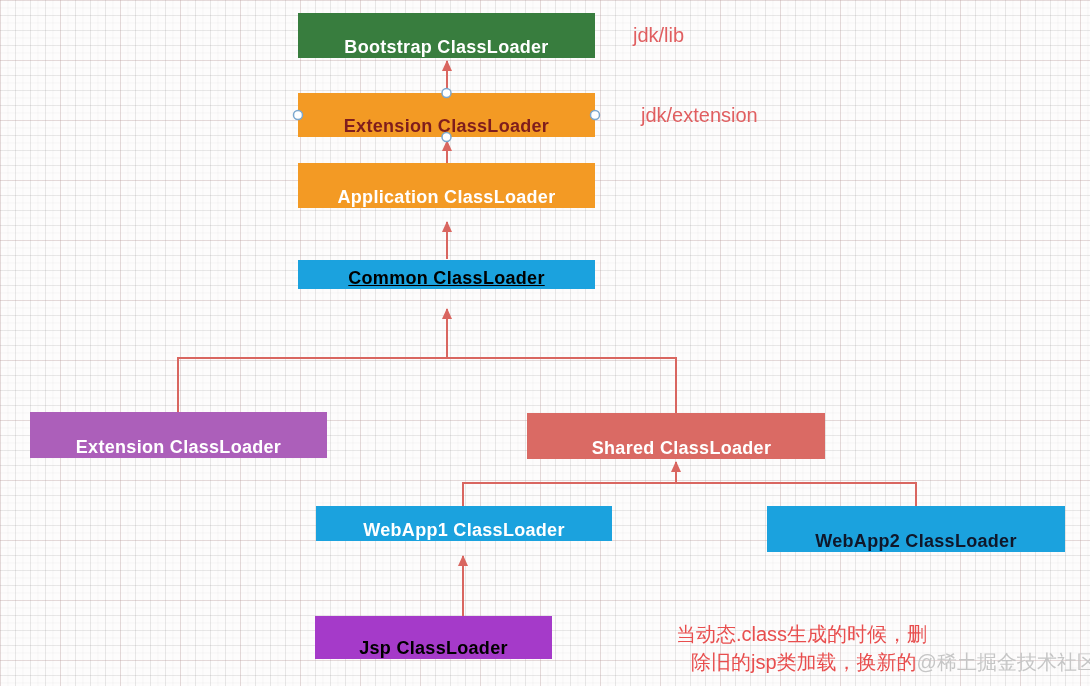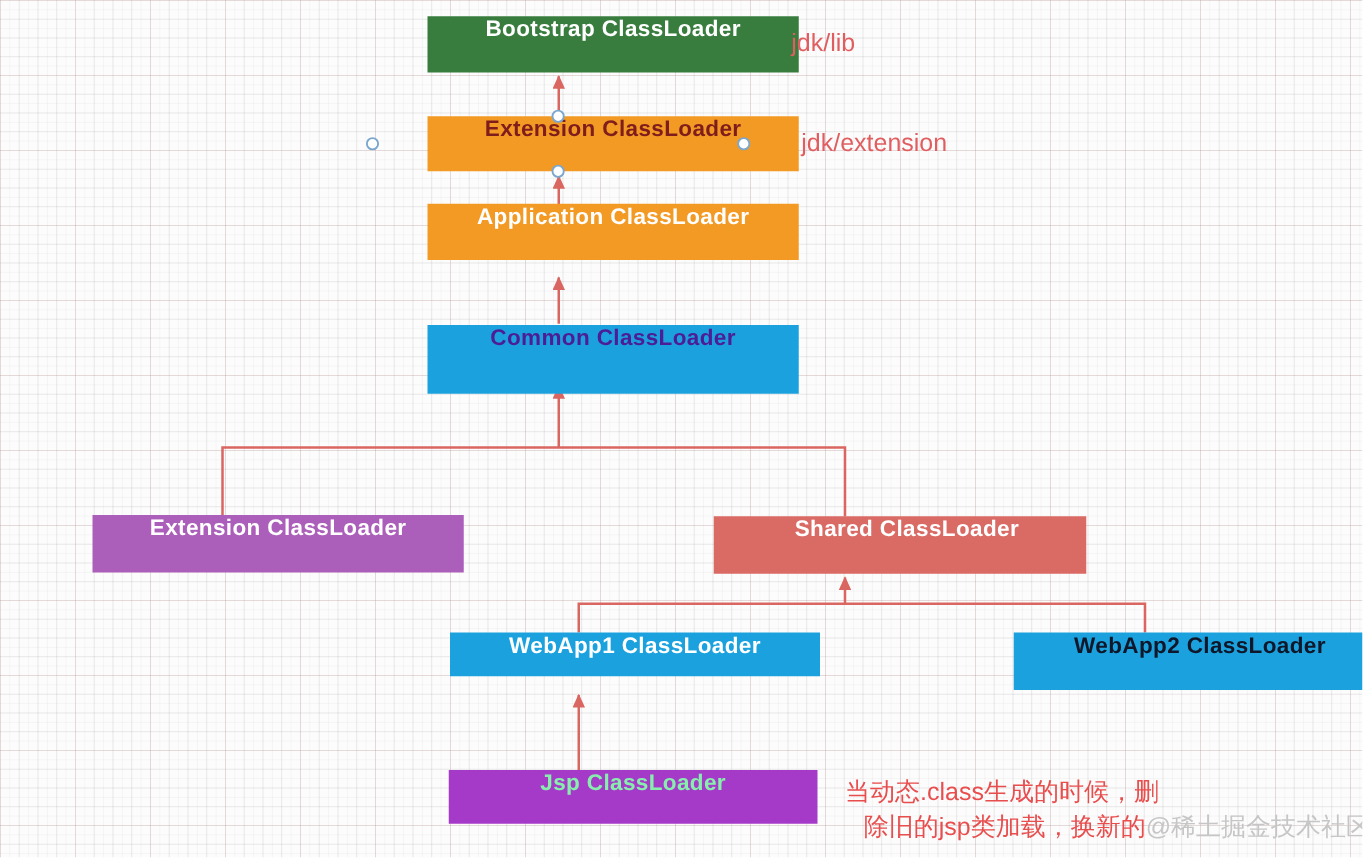--- a/index.html
+++ b/index.html
@@ -12,23 +12,23 @@
       linear-gradient(rgba(120,120,120,0.11) 1px, transparent 1px),
       linear-gradient(90deg, rgba(120,120,120,0.11) 1px, transparent 1px),
       linear-gradient(rgba(120,120,120,0.06) 1px, transparent 1px),
       linear-gradient(90deg, rgba(120,120,120,0.06) 1px, transparent 1px);
     background-size: 60px 60px, 60px 60px, 15px 15px, 15px 15px, 7.5px 7.5px, 7.5px 7.5px;
     font-family:"Liberation Sans","DejaVu Sans",sans-serif;
   }
   svg.edges-layer { position:absolute; left:0; top:0; z-index:1; }
   .node {
     position:absolute; z-index:2;
-    display:flex; align-items:flex-start; justify-content:center;
+    display:flex; align-items:flex-end; justify-content:center;
     color:#ffffff; font-weight:bold; font-size:18px; letter-spacing:0.3px;
-    text-align:center; box-sizing:border-box;margin-left:44px;
+    text-align:center; box-sizing:border-box;
   }
   .annotation {
     position:absolute; z-index:2; font-size:20px; white-space:nowrap;
   }
   .note {
     position:absolute; z-index:2; font-size:20px; line-height:28px; white-space:nowrap;
   }
   .note .line2 { padding-left:15px; }
   .handles-layer { position:absolute; left:0; top:0; z-index:3; }
 </style>
@@ -58,36 +58,36 @@
   <div id="nodes-layer">
       <div class="node" style="left: 298px; top: 13px; width: 297px; height: 45px; background: rgb(56, 125, 62); color: rgb(255, 255, 255);">
         <span>Bootstrap ClassLoader</span>
       </div>
       <div class="node" style="left: 298px; top: 93px; width: 297px; height: 44px; background: rgb(243, 154, 36); color: #7f1d1d;">
         <span>Extension ClassLoader</span>
       </div>
       <div class="node" style="left: 298px; top: 163px; width: 297px; height: 45px; background: rgb(243, 154, 36); color: rgb(255, 255, 255);">
         <span>Application ClassLoader</span>
       </div>
-      <div class="node" style="left: 298px; top: 260px; width: 297px; height: 55px; background: rgb(27, 162, 222); color: #4c1d95;">
+      <div class="node" style="left: 298px; top: 260px; width: 297px; height: 29px; background: rgb(27, 162, 222); color: #000000; text-decoration: underline;">
         <span>Common ClassLoader</span>
       </div>
       <div class="node" style="left: 30px; top: 412px; width: 297px; height: 46px; background: rgb(172, 95, 186); color: rgb(255, 255, 255);">
         <span>Extension ClassLoader</span>
       </div>
       <div class="node" style="left: 527px; top: 413px; width: 298px; height: 46px; background: rgb(218, 106, 100); color: rgb(255, 255, 255); padding-left: 11px;">
         <span>Shared ClassLoader</span>
       </div>
       <div class="node" style="left: 316px; top: 506px; width: 296px; height: 35px; background: rgb(27, 162, 222); color: rgb(255, 255, 255);">
         <span>WebApp1 ClassLoader</span>
       </div>
       <div class="node" style="left: 767px; top: 506px; width: 298px; height: 46px; background: rgb(27, 162, 222); color: #0f172a;">
         <span>WebApp2 ClassLoader</span>
       </div>
-      <div class="node" style="left: 315px; top: 616px; width: 295px; height: 43px; background: rgb(165, 58, 201); color: #86efac;">
+      <div class="node" style="left: 315px; top: 616px; width: 237px; height: 43px; background: rgb(165, 58, 201); color: #000000;">
         <span>Jsp ClassLoader</span>
       </div>
     </div>
 
   <div id="annotations-layer">
       <div class="annotation" style="left: 633px; top: 24px; color: rgb(224, 94, 96);">jdk/lib</div>
       <div class="annotation" style="left: 641px; top: 104px; color: rgb(224, 94, 96);">jdk/extension</div>
     </div>
 
   <svg class="handles-layer" width="1090" height="686" xmlns="http://www.w3.org/2000/svg">

